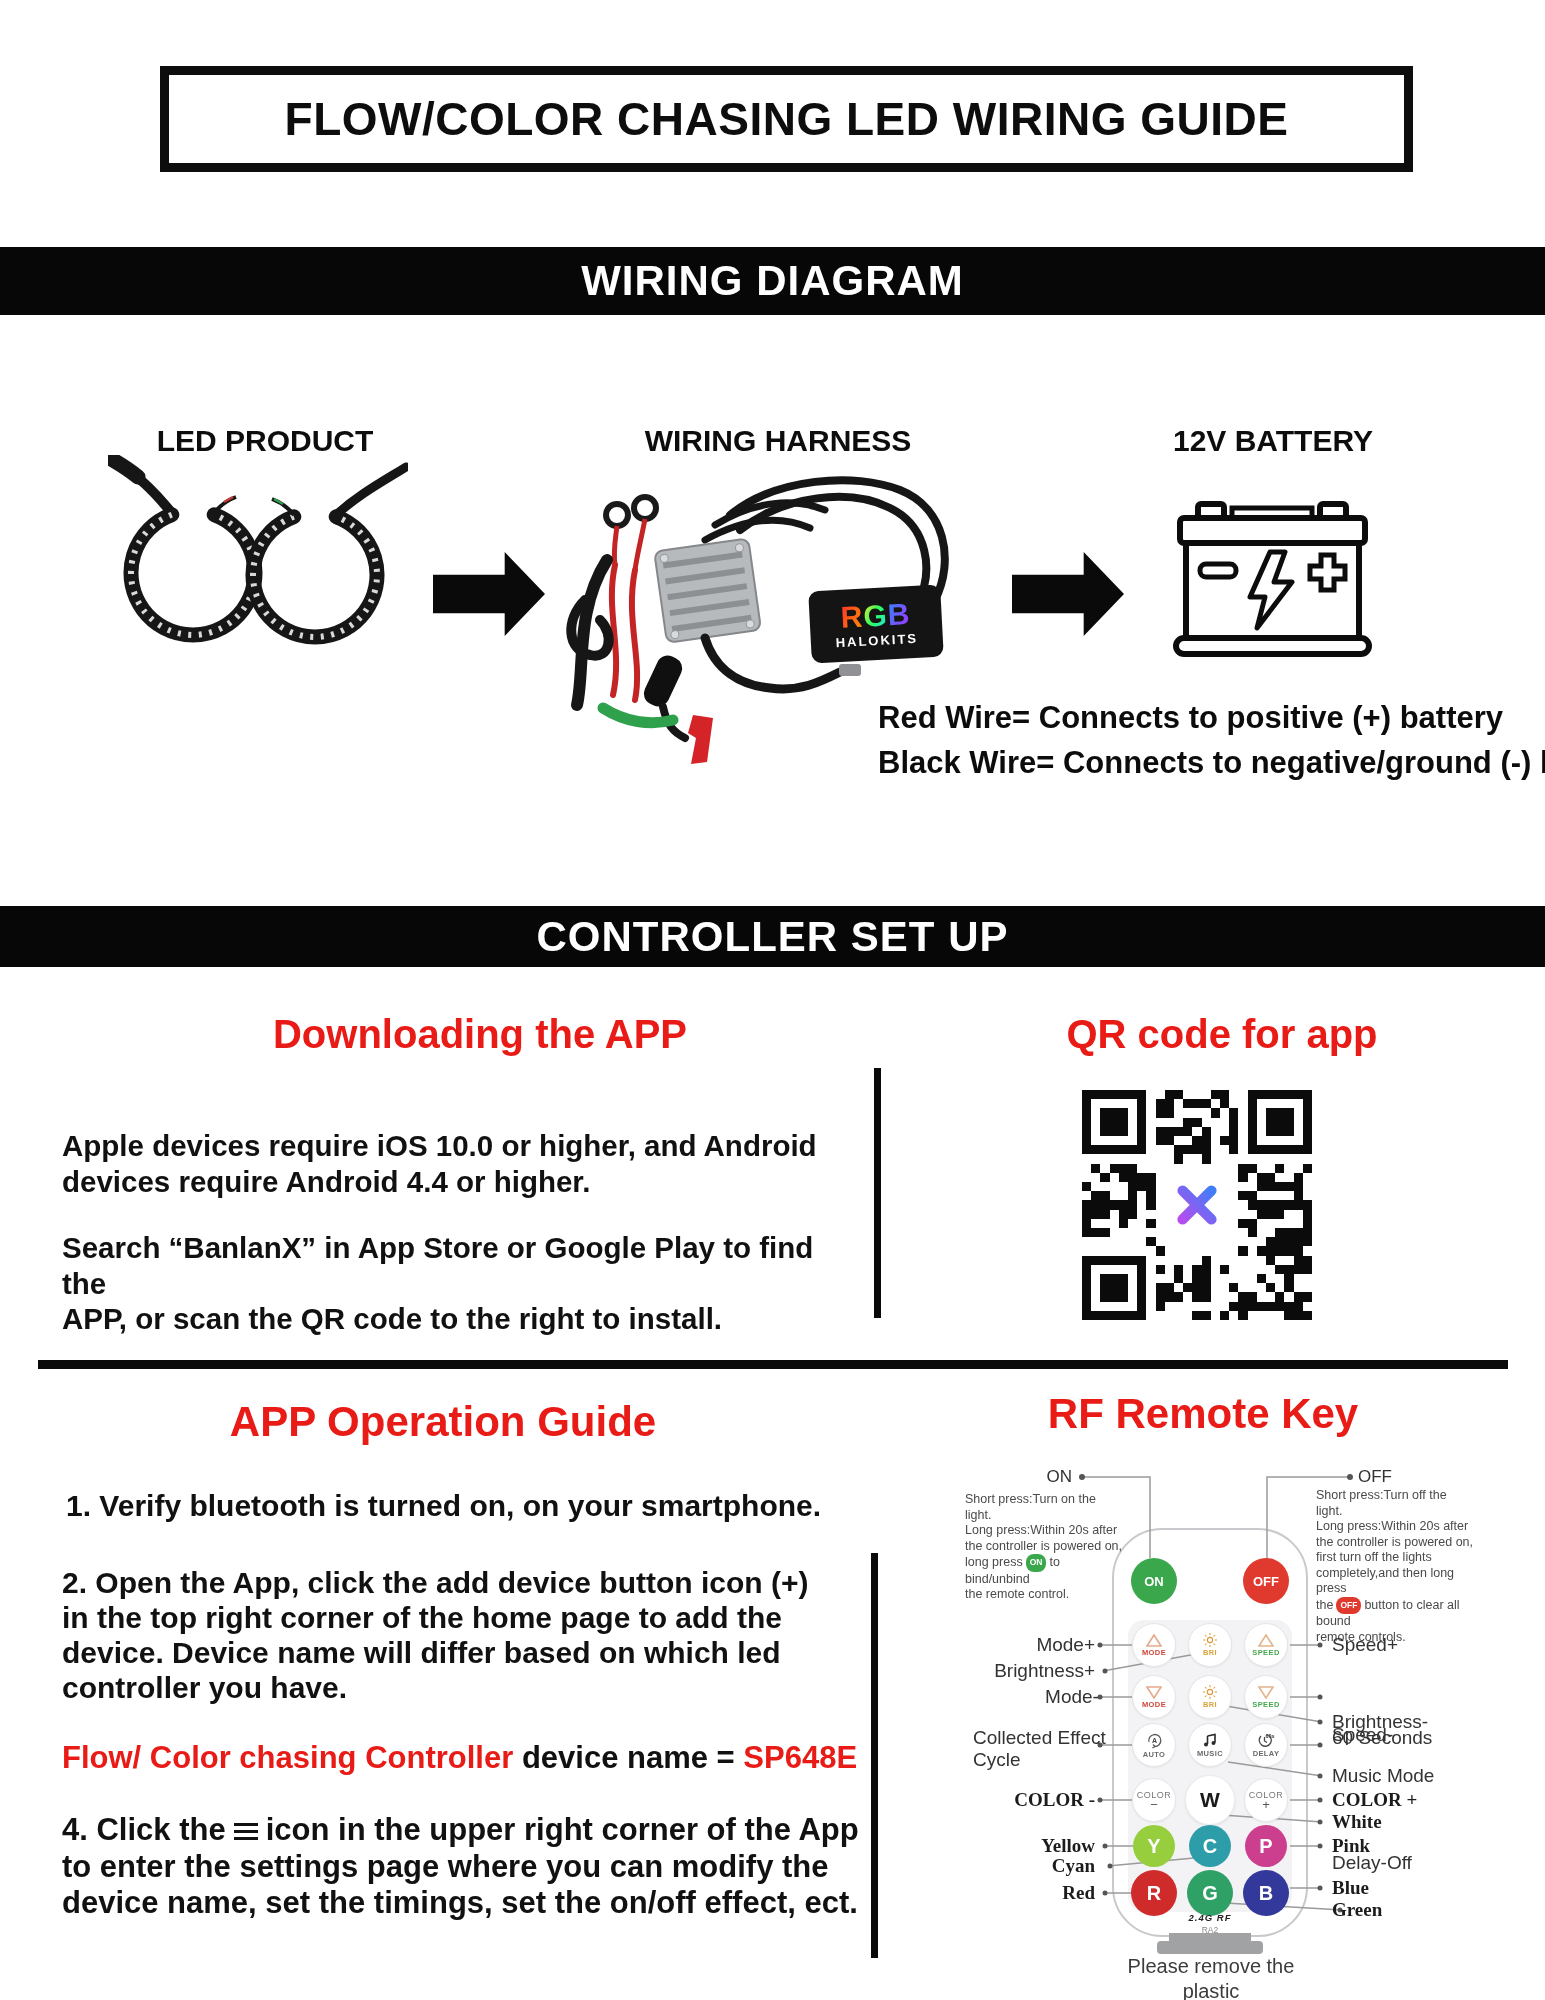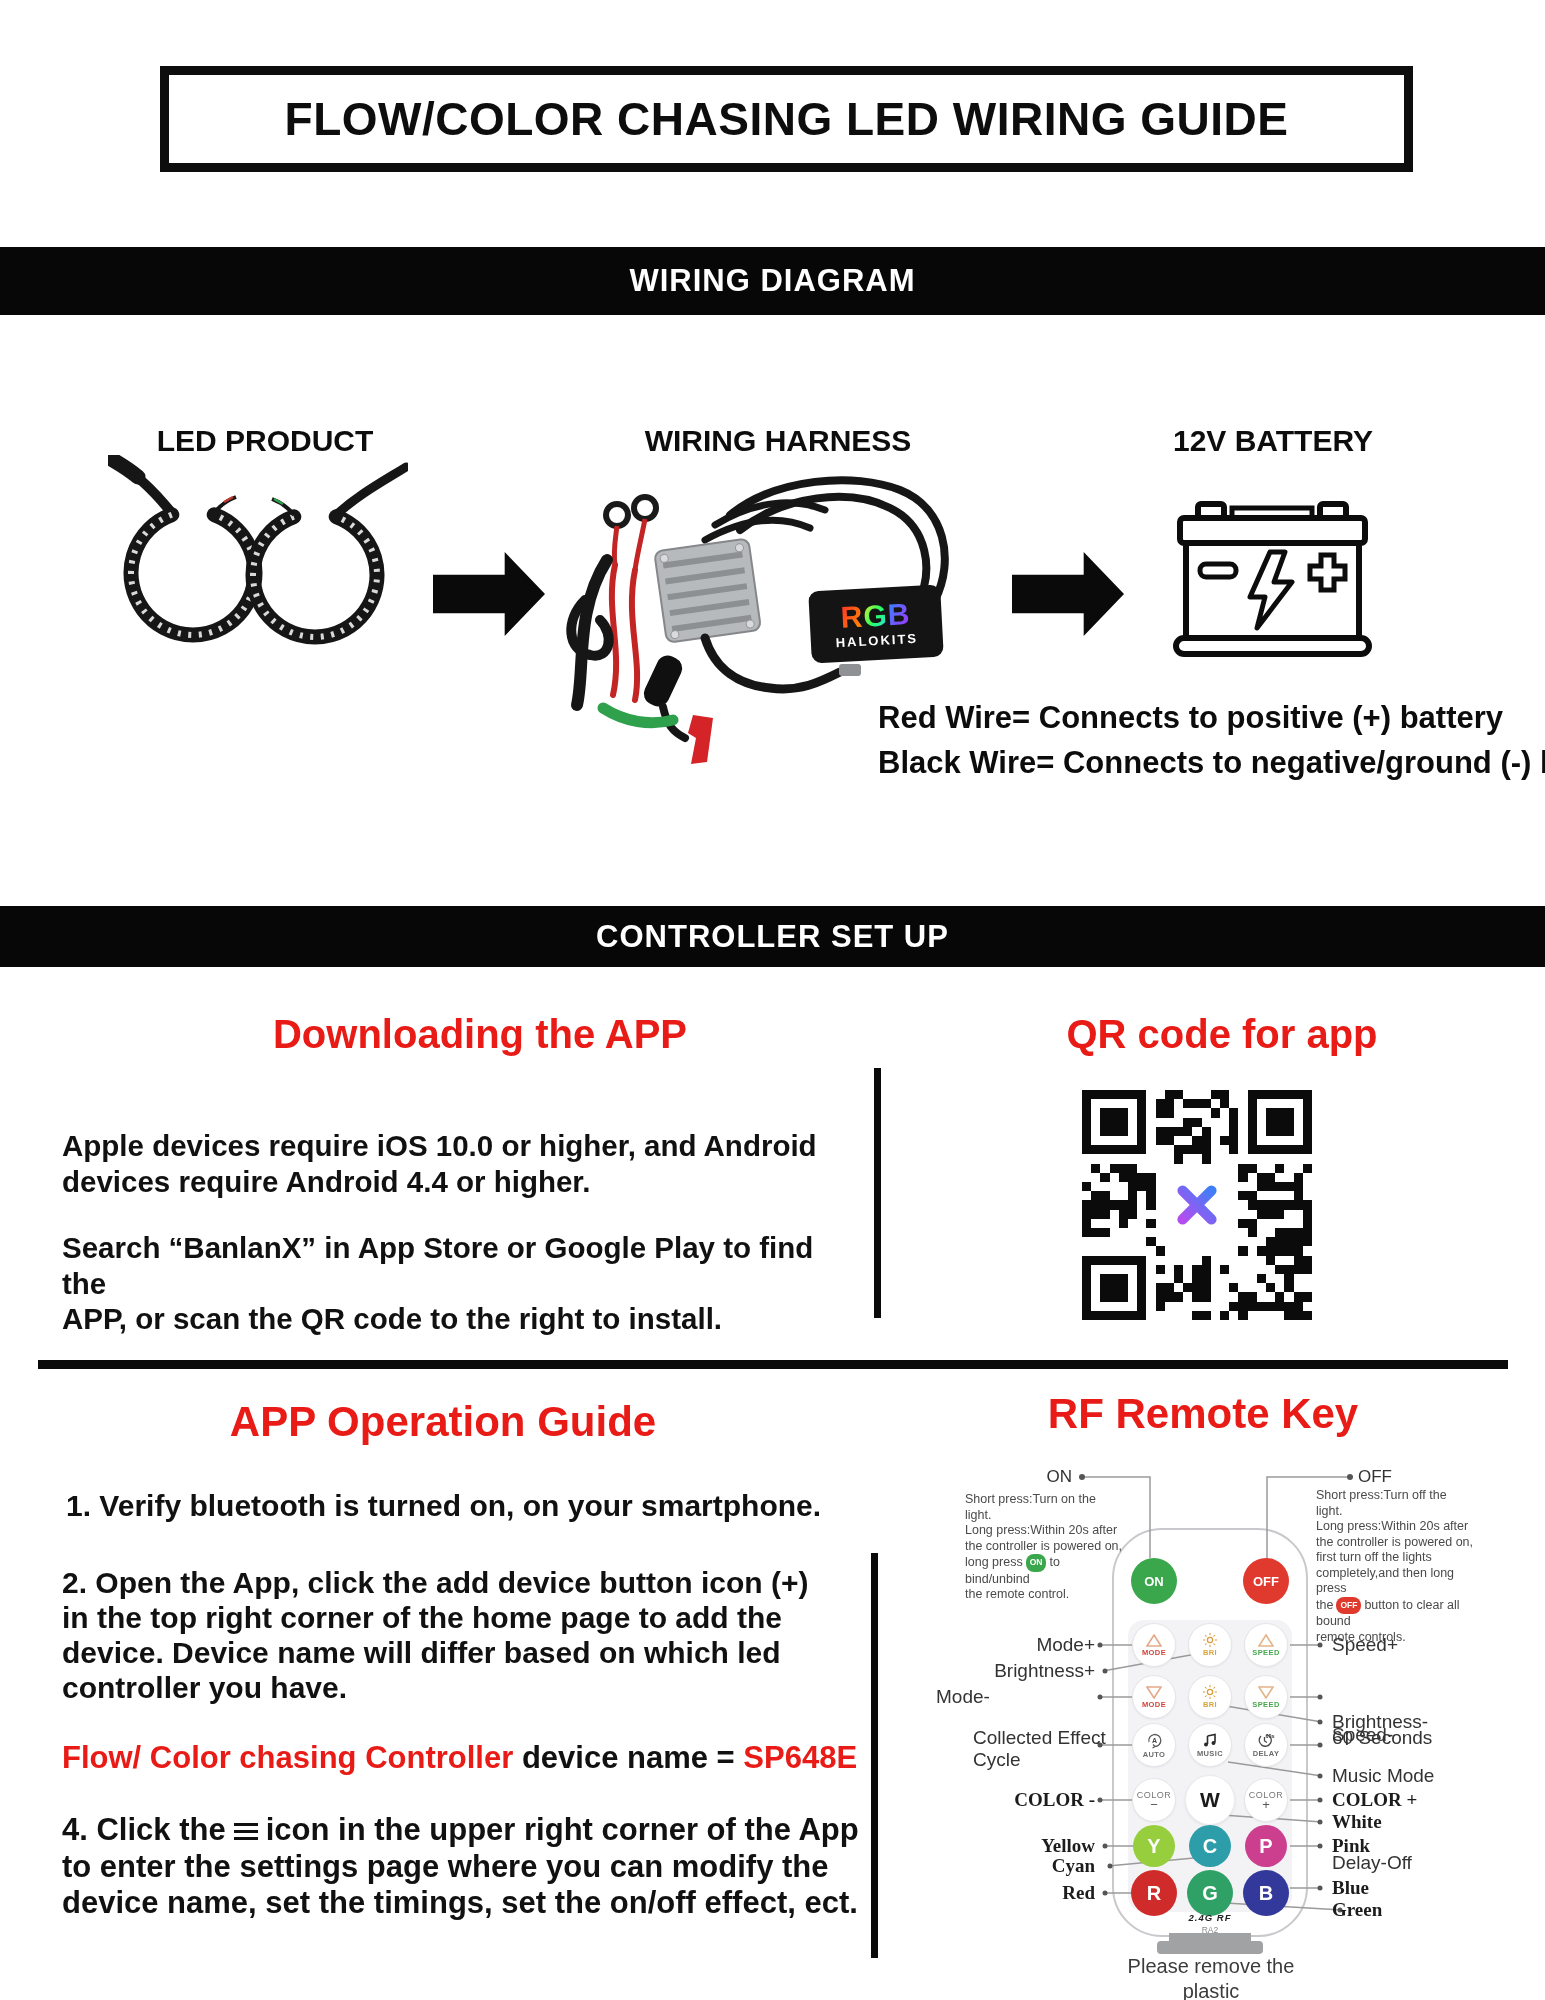--- a/index.html
+++ b/index.html
@@ -5,21 +5,21 @@
   html,body{margin:0;padding:0;background:#fff;}
   #canvas{position:relative;width:1545px;height:2000px;background:#ffffff;overflow:hidden;
           font-family:"Liberation Sans", sans-serif;color:#101010;}
   .abs{position:absolute;}
   .ctr{text-align:center;}
   
   .title-box{left:160px;top:66px;width:1253px;height:106px;border:9px solid #0d0d0d;box-sizing:border-box;
              display:flex;align-items:center;justify-content:center;}
   .title-text{font-size:46px;font-weight:bold;letter-spacing:.5px;color:#0d0d0d;}
   .banner{left:0;width:1545px;background:#070707;color:#fff;display:flex;align-items:center;justify-content:center;}
-  .banner-text{font-size:31px;font-weight:bold;letter-spacing:1px;}
+  .banner-text{font-size:42px;font-weight:bold;letter-spacing:1px;}
   
   .colhead{font-size:30px;font-weight:bold;color:#0d0d0d;}
   .wire-note{left:878px;font-size:31px;font-weight:bold;color:#0c0c0c;white-space:nowrap;}
   
   .arrow{width:112px;height:84px;background:#0a0a0a;
          clip-path:polygon(0 27%,64% 27%,64% 0,100% 50%,64% 100%,64% 73%,0 73%);}
   
   .rgbbox{left:810px;top:588px;width:132px;height:72px;background:#141414;border-radius:10px;
           transform:rotate(-3deg);display:flex;flex-direction:column;align-items:center;justify-content:center;}
   .rgbbox .letters{font-size:30px;font-weight:bold;line-height:30px;letter-spacing:1px;}
@@ -572,21 +572,21 @@
   <div class="rbtn colorkey" style="left:1154px;top:1846px;width:42px;height:42px;background:#97ce3e;">Y</div>
   <div class="rbtn colorkey" style="left:1210px;top:1846px;width:42px;height:42px;background:#2d9daa;">C</div>
   <div class="rbtn colorkey" style="left:1266px;top:1846px;width:42px;height:42px;background:#cc3e8e;">P</div>
 
   <div class="rbtn colorkey" style="left:1154px;top:1893px;width:46px;height:46px;background:#cf2b2b;">R</div>
   <div class="rbtn colorkey" style="left:1210px;top:1893px;width:46px;height:46px;background:#2fa066;">G</div>
   <div class="rbtn colorkey" style="left:1266px;top:1893px;width:46px;height:46px;background:#33389b;">B</div>
 
   <div class="lab" style="left:945px;top:1645px;width:150px;text-align:right;">Mode+</div>
   <div class="lab" style="left:945px;top:1671px;width:150px;text-align:right;">Brightness+</div>
-  <div class="lab" style="left:936px;top:1697px;width:150px;text-align:left;">Mode-</div>
+  <div class="lab" style="left:997px;top:1697px;width:150px;text-align:center;">Mode-</div>
   <div class="lab" style="left:973px;top:1738px;">Collected Effect</div>
   <div class="lab" style="left:973px;top:1760px;">Cycle</div>
   <div class="lab b" style="left:945px;top:1800px;width:150px;text-align:right;">COLOR -</div>
   <div class="lab b" style="left:945px;top:1846px;width:150px;text-align:right;">Yellow</div>
   <div class="lab b" style="left:945px;top:1866px;width:150px;text-align:right;">Cyan</div>
   <div class="lab b" style="left:945px;top:1893px;width:150px;text-align:right;">Red</div>
 
   <div class="lab" style="left:1332px;top:1645px;">Speed+</div>
   <div class="lab" style="left:1332px;top:1697px;margin-top:38px;">Speed-</div>
   <div class="lab" style="left:1332px;top:1722px;">Brightness-</div>

